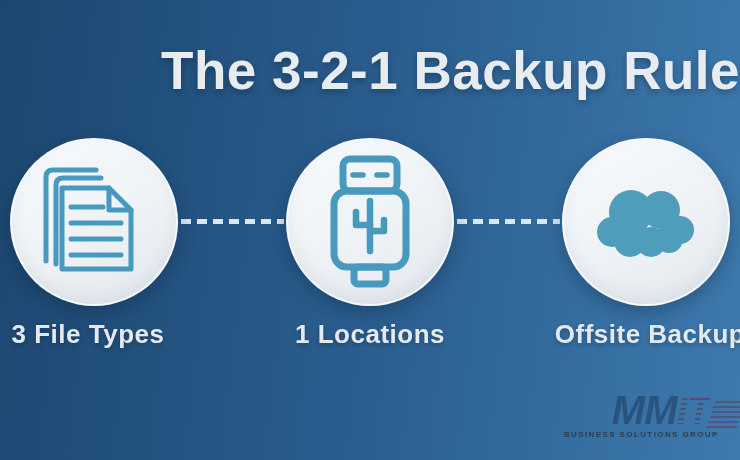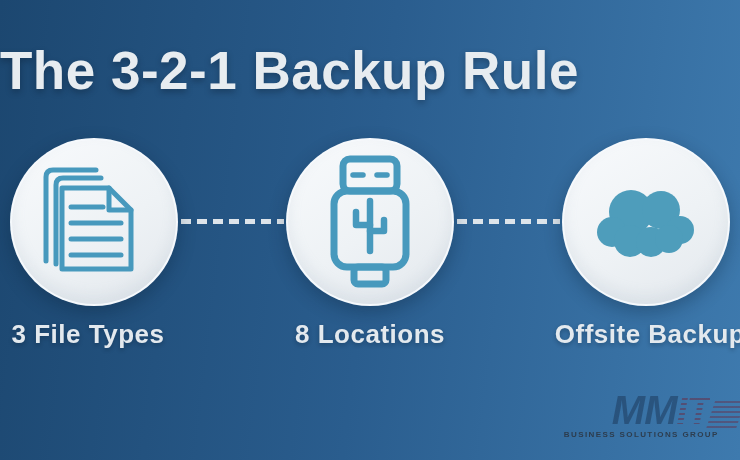--- a/index.html
+++ b/index.html
@@ -10,21 +10,21 @@
   }
   .canvas {
     position: relative;
     width: 740px; height: 460px;
     overflow: hidden;
     background: linear-gradient(97deg, #1c4770 0%, #2a5d8e 50%, #3e7aae 100%);
   }
   .title {
     position: absolute;
     top: 40px; left: 0; width: 740px;
-    text-align: left;
+    text-align: right;
     font-size: 53px;
     font-weight: bold;
     letter-spacing: 0.5px;
     color: #e7ecf0;
     text-shadow: 0 3px 6px rgba(8, 24, 40, 0.35);
   }
   .node {
     position: absolute;
     top: 138px;
     width: 168px; height: 168px;
@@ -160,21 +160,21 @@
         <circle cx="15" cy="46" r="15"></circle>
         <circle cx="83" cy="44" r="14"></circle>
         <circle cx="33" cy="55" r="16"></circle>
         <circle cx="54" cy="56" r="15"></circle>
         <circle cx="72" cy="53" r="14"></circle>
       </g>
     </svg>
   </div>
 
   <div class="step-label label-1">3 File Types</div>
-  <div class="step-label label-2">8 Locations</div>
+  <div class="step-label label-2">1 Locations</div>
   <div class="step-label label-3">Offsite Backup</div>
 
   <div class="watermark">
     <div class="wm-brand">
       <span class="wm-solid">MM</span><span class="wm-striped">IT</span><span class="wm-speed"></span>
     </div>
     <div class="wm-tagline">BUSINESS SOLUTIONS GROUP</div>
   </div>
 
 </div>

